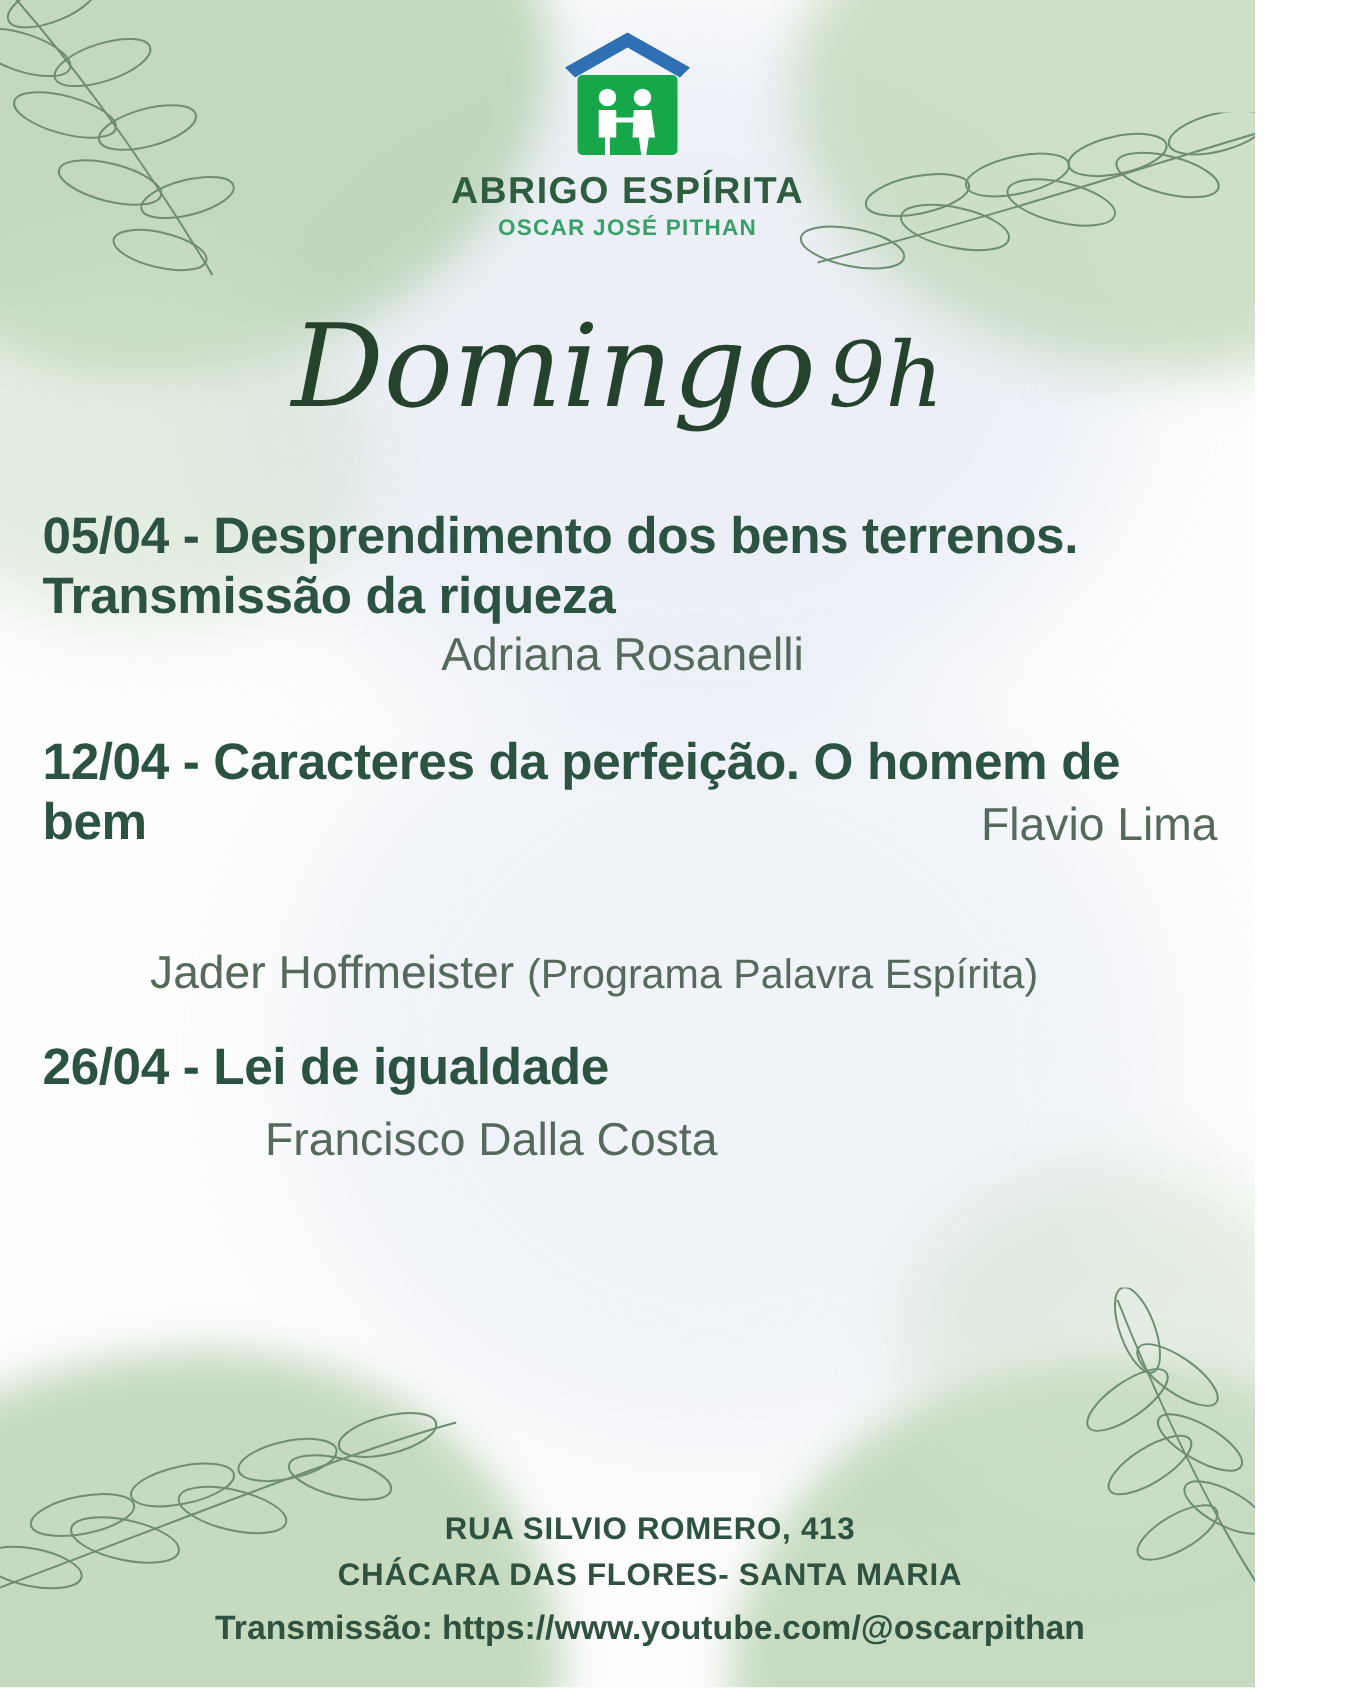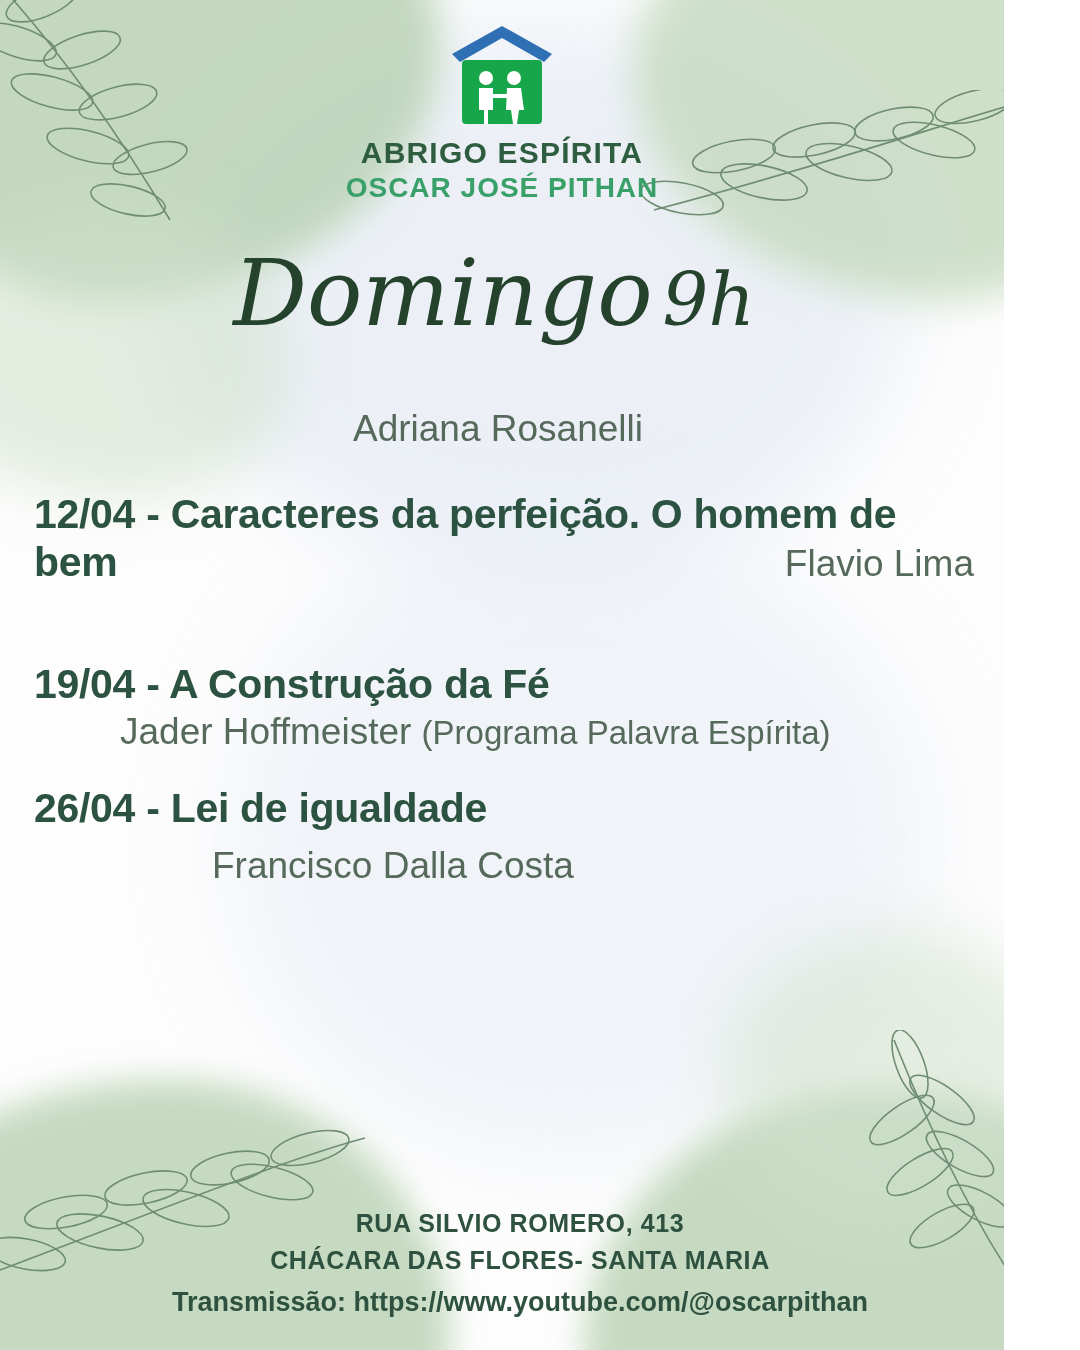--- a/index.html
+++ b/index.html
@@ -119,21 +119,21 @@
   .logo-line1 {
     margin-top: 8px;
     font-size: 30px;
     font-weight: bold;
     letter-spacing: 1.2px;
     color: #2f5d3f;
     font-family: "Liberation Sans", sans-serif;
   }
   .logo-line2 {
     margin-top: 2px;
-    font-size: 28px;
+    font-size: 18px;
     font-weight: bold;
     letter-spacing: 1px;
     color: #3aa06a;
     font-family: "Liberation Sans", sans-serif;
   }
 
   
   .headline {
     position: absolute;
     top: 248px;
@@ -291,30 +291,30 @@
     <div class="logo-line2">OSCAR JOSÉ PITHAN</div>
   </div>
 
   <div class="headline">
     <span>Domingo</span><span class="hour">9h</span>
   </div>
 
   <div class="schedule">
 
     <div class="entry e1">
+      <div class="entry-title">05/04 - Desprendimento dos bens terrenos. Transmissão da riqueza</div>
       <div class="entry-speaker sp-right">Adriana Rosanelli</div>
     </div>
 
     <div class="entry e2">
       <div class="entry-title">12/04 - Caracteres da perfeição. O homem de bem</div>
       <div class="entry-speaker sp-far-right">Flavio Lima</div>
     </div>
 
     <div class="entry e3">
-      <div class="entry-title">19/04 - A Construção da Fé</div>
       <div class="entry-speaker sp-indent-1">
         <span>Jader Hoffmeister</span>
         <span class="note">(Programa Palavra Espírita)</span>
       </div>
     </div>
 
     <div class="entry">
       <div class="entry-title">26/04 - Lei de igualdade</div>
       <div class="entry-speaker sp-indent-2">Francisco Dalla Costa</div>
     </div>

